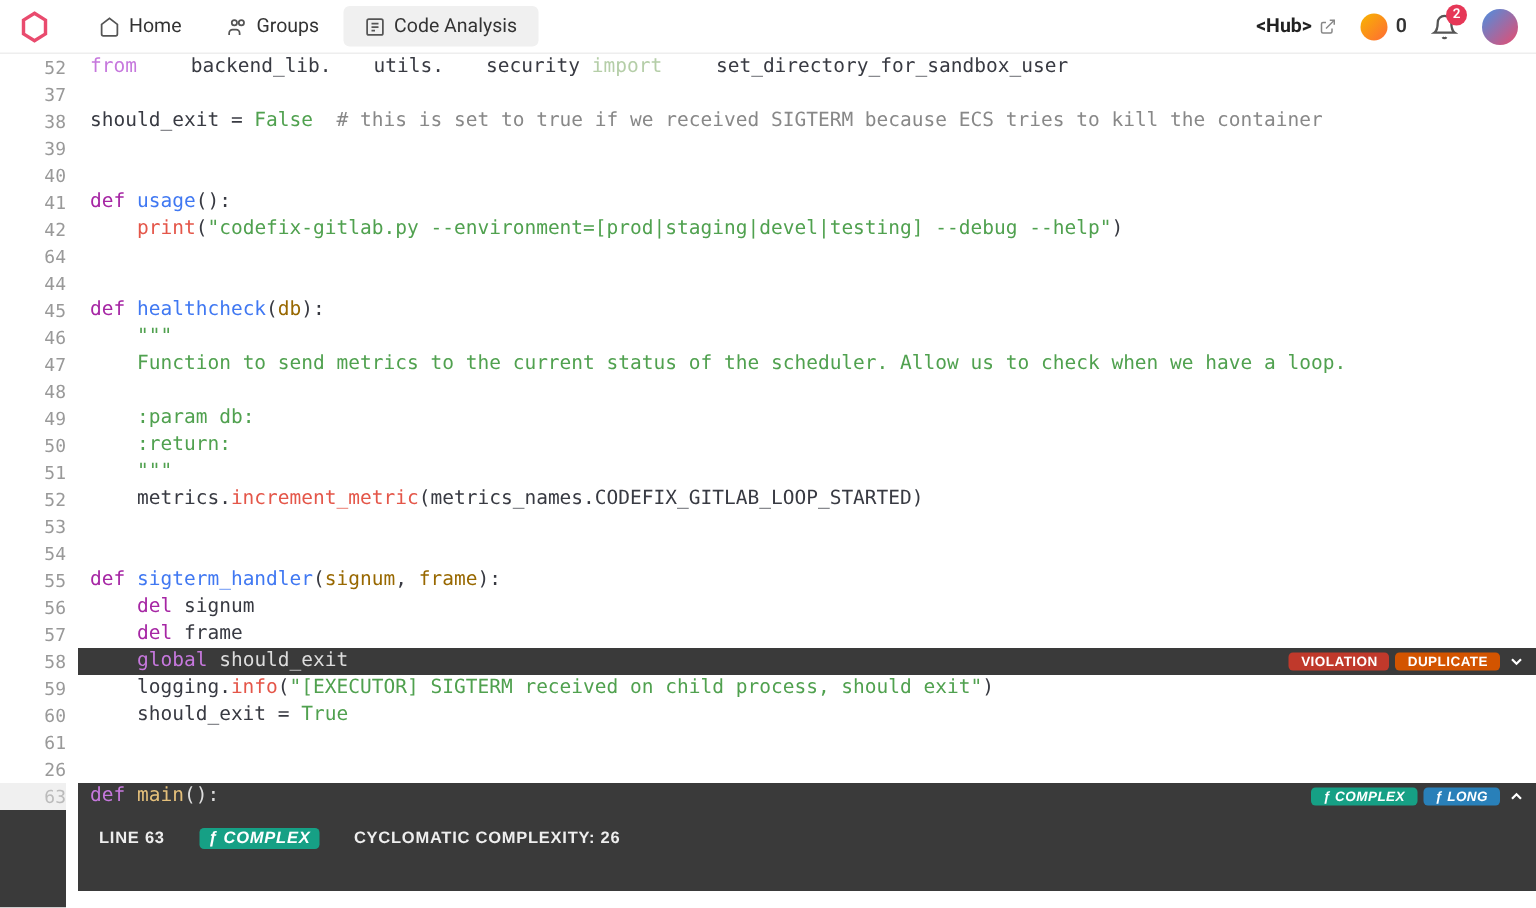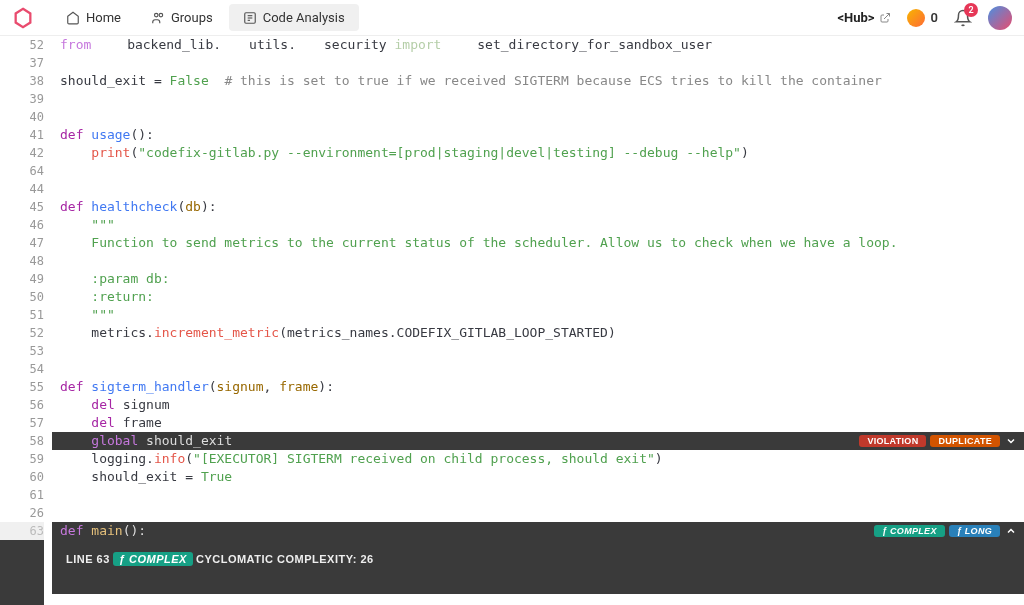--- a/index.html
+++ b/index.html
@@ -57,21 +57,21 @@
     .badge-long { background: #2980b9; color: #fff; font-style: italic; }
     .chevron { width: 14px; height: 14px; display: inline-flex; align-items: center; justify-content: center; color: #fff; cursor: pointer; }
     
     .fn-panel { position: absolute; left: 0; right: 0; background: #3a3a3a; color: #eee; }
     .fn-header-line { position: relative; height: 18px; }
     .fn-header-line .code-line { color: #ddd; }
     .fn-header-line .tok-kw { color: #c678dd; }
     .fn-header-line .tok-fn { color: #e5c07b; }
     .fn-header-line .tok-punc { color: #ddd; }
     .fn-detail { padding: 12px 14px 18px; font-family: -apple-system, sans-serif; font-size: 12px; }
-    .fn-meta { display: flex; align-items: center; gap: 3px; margin-bottom: 10px; font-size: 11px; font-weight: 700; letter-spacing: 0.5px; }
+    .fn-meta { display: flex; align-items: center; gap: 23px; margin-bottom: 10px; font-size: 11px; font-weight: 700; letter-spacing: 0.5px; }
     .fn-meta .mini-badge { padding: 1px 6px; border-radius: 3px; font-style: italic; }
     .mini-complex { background: #16a085; color: #fff; }
     .fn-desc { font-size: 12px; color: #ddd; line-height: 1.5; }
     
     .side-strip { position: absolute; right: 0; top: 0; bottom: 0; width: 4px; }
     .strip-mark { position: absolute; left: 0; right: 0; height: 2px; }
   </style>
 </head>
 <body>
 

